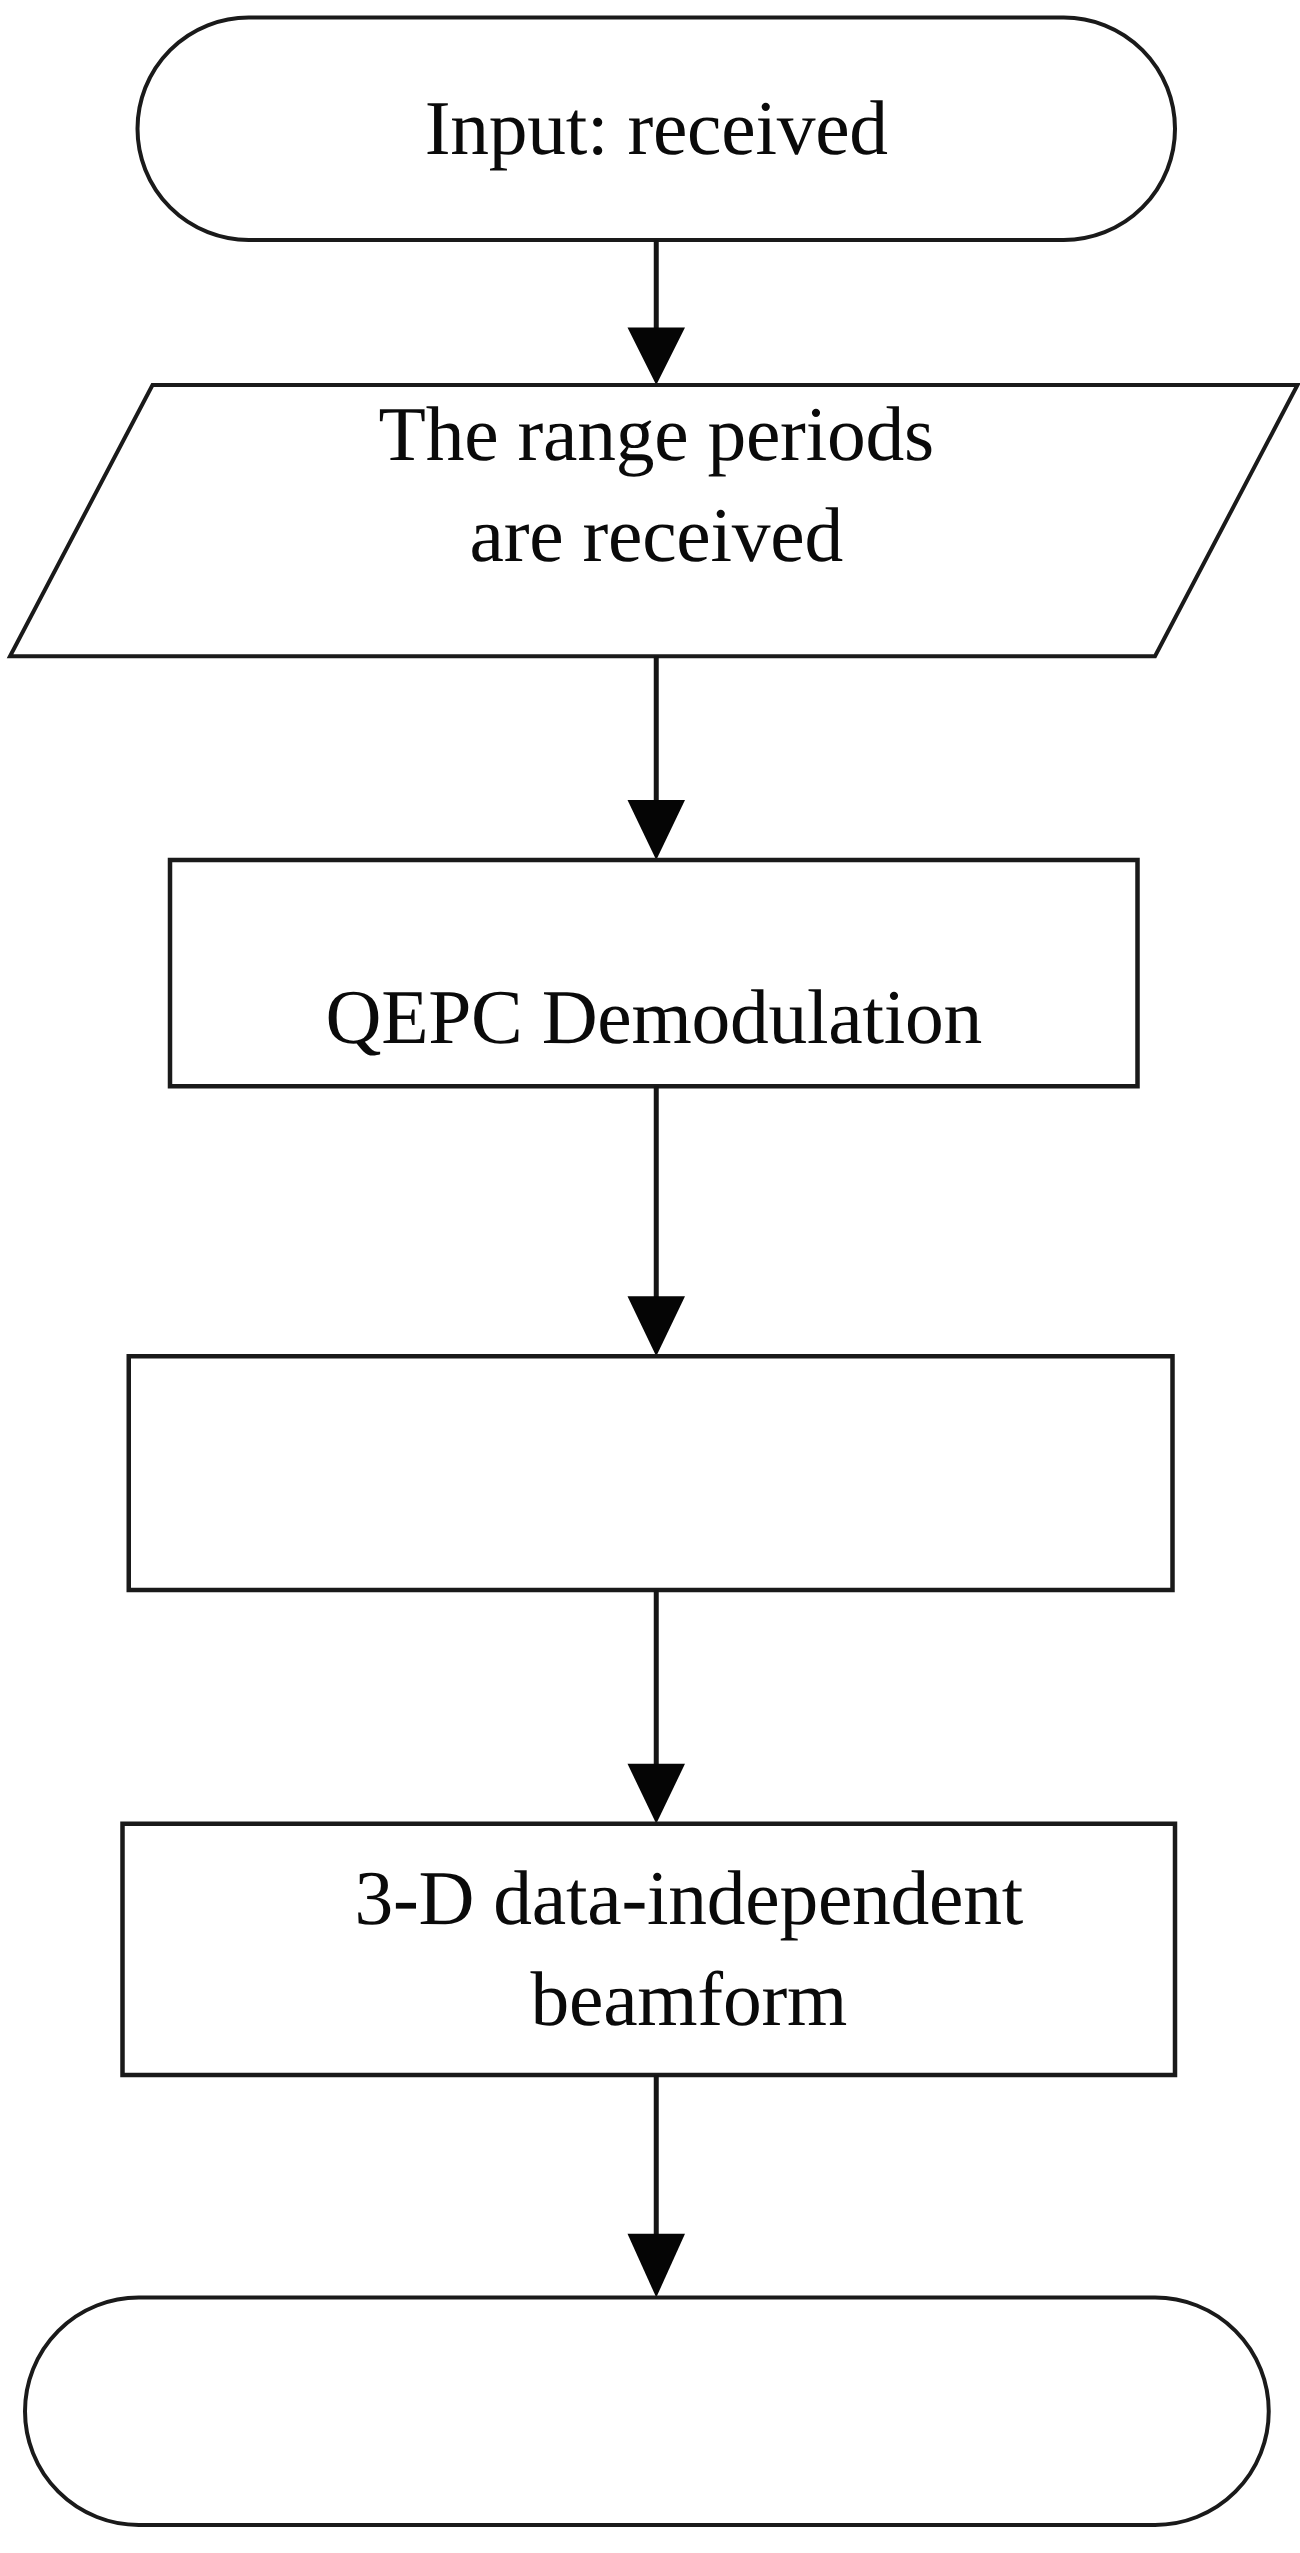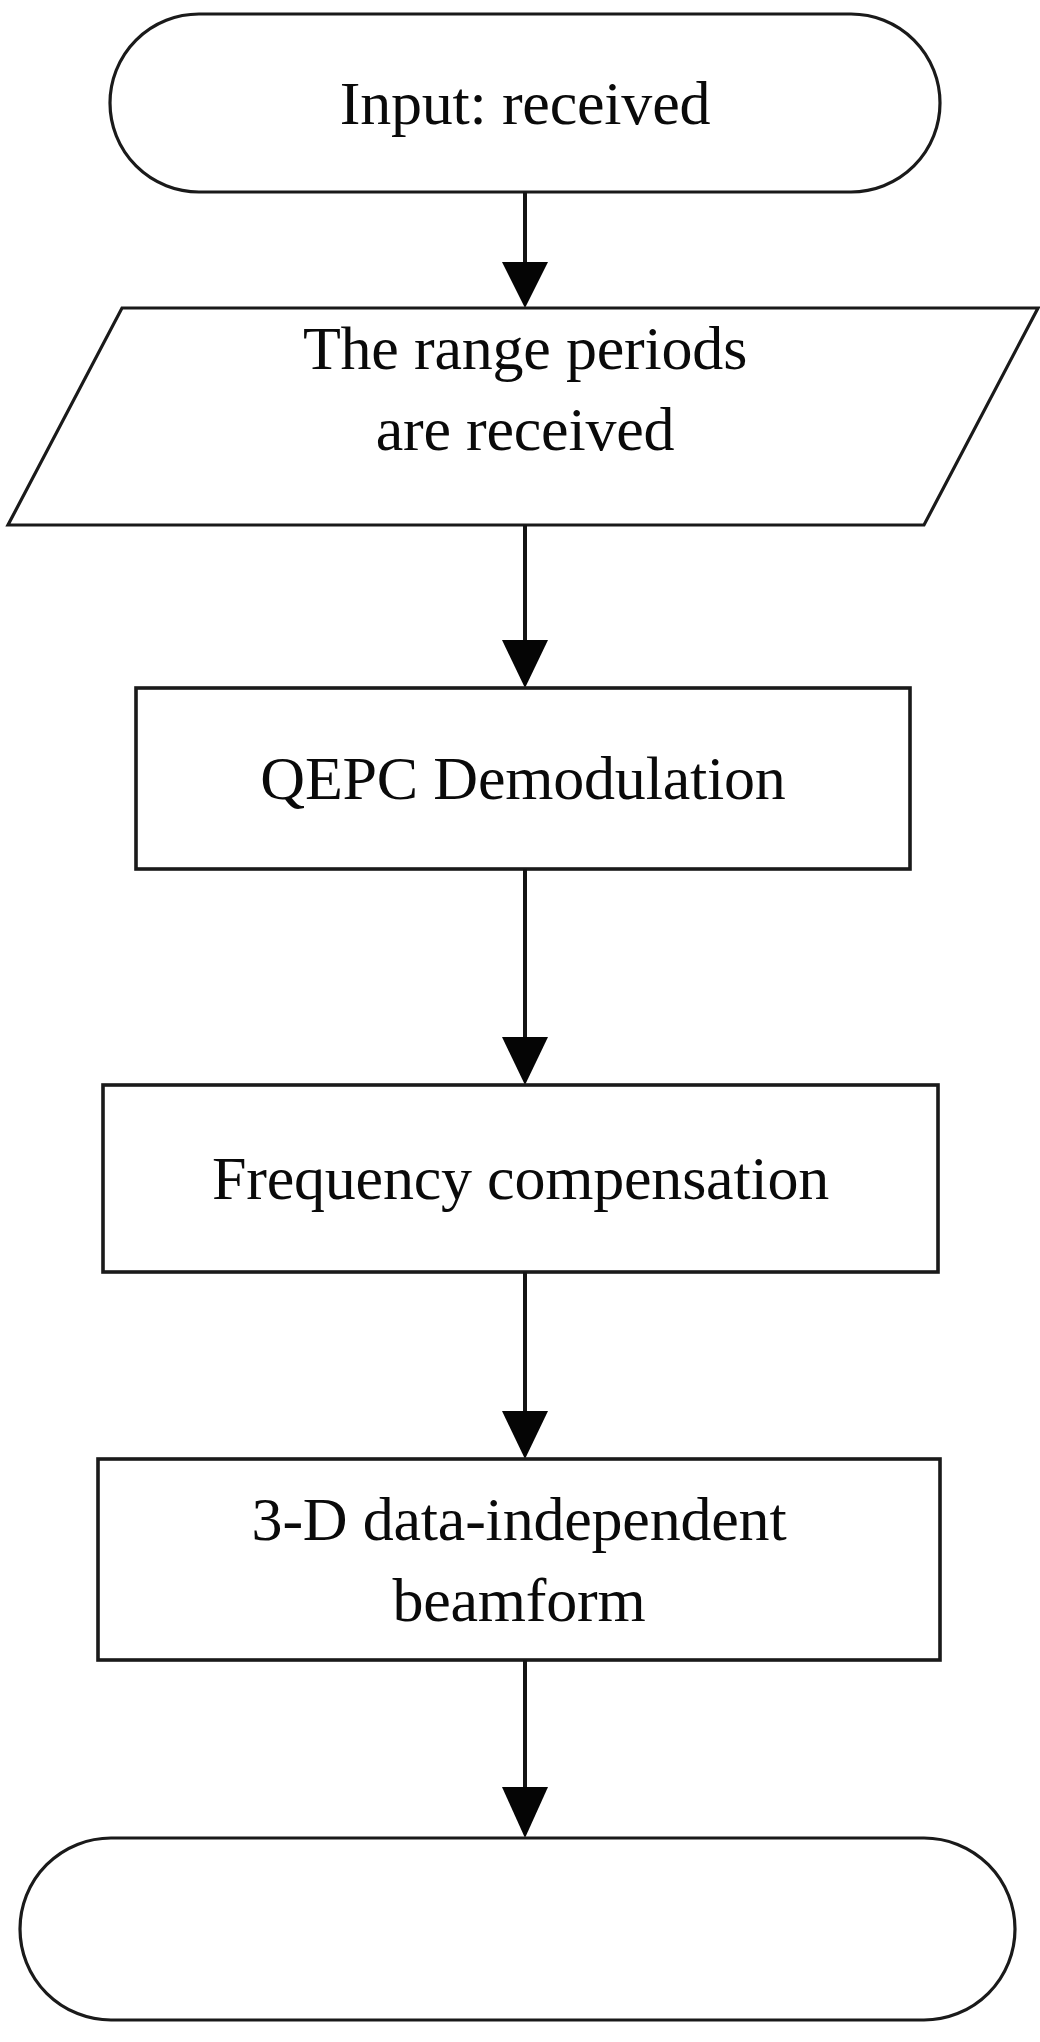--- a/index.html
+++ b/index.html
@@ -33,23 +33,23 @@
     line-height: 1.30;
     letter-spacing: -0.2px;
     white-space: pre;
     pointer-events: none;
   }
   .node-label .ln { display: block; }
 
   
   #label-input       { left: 110px; top: 14px;   width: 830px; height: 178px; font-size: 62px; }
   #label-range       { left: 60px;  top: 308px;  width: 930px; height: 161px; font-size: 62px; }
-  #label-demod       { left: 136px; top: 688px;  width: 774px; height: 181px; font-size: 62px; }
+  #label-demod       { left: 136px; top: 724px;  width: 774px; height: 181px; font-size: 62px; }
   #label-freq        { left: 103px; top: 1085px; width: 835px; height: 187px; font-size: 62px; }
-  #label-beamform    { left: 98px;  top: 1459px; width: 842px; height: 201px; font-size: 62px; }
+  #label-beamform    { left: 98px;  top: 1459px; width: 842px; height: 201px; font-size: 62px; padding-left: 32px; }
   #label-jammers     { left: 20px;  top: 1838px; width: 995px; height: 182px; font-size: 62px; }
 </style>
 </head>
 <body>
 
 <div id="canvas">
 
   <svg id="flow-svg" viewBox="0 0 1040 2042">
 
     <rect x="110" y="14" width="830" height="178" rx="89" ry="89" fill="#ffffff" stroke="#1a1a1a" stroke-width="3.2"></rect>
@@ -97,23 +97,20 @@
 
   <div class="node-label" id="label-range">
     <span class="ln">The range periods</span>
     <span class="ln">are received</span>
   </div>
 
   <div class="node-label" id="label-demod">
     <span class="ln">QEPC Demodulation</span>
   </div>
 
-  <div class="node-label" id="label-freq">
-    <span class="ln">Frequency compensation</span>
-  </div>
 
   <div class="node-label" id="label-beamform">
     <span class="ln">3-D data-independent</span>
     <span class="ln">beamform</span>
   </div>
 
 
 </div>
 
 </body></html>

